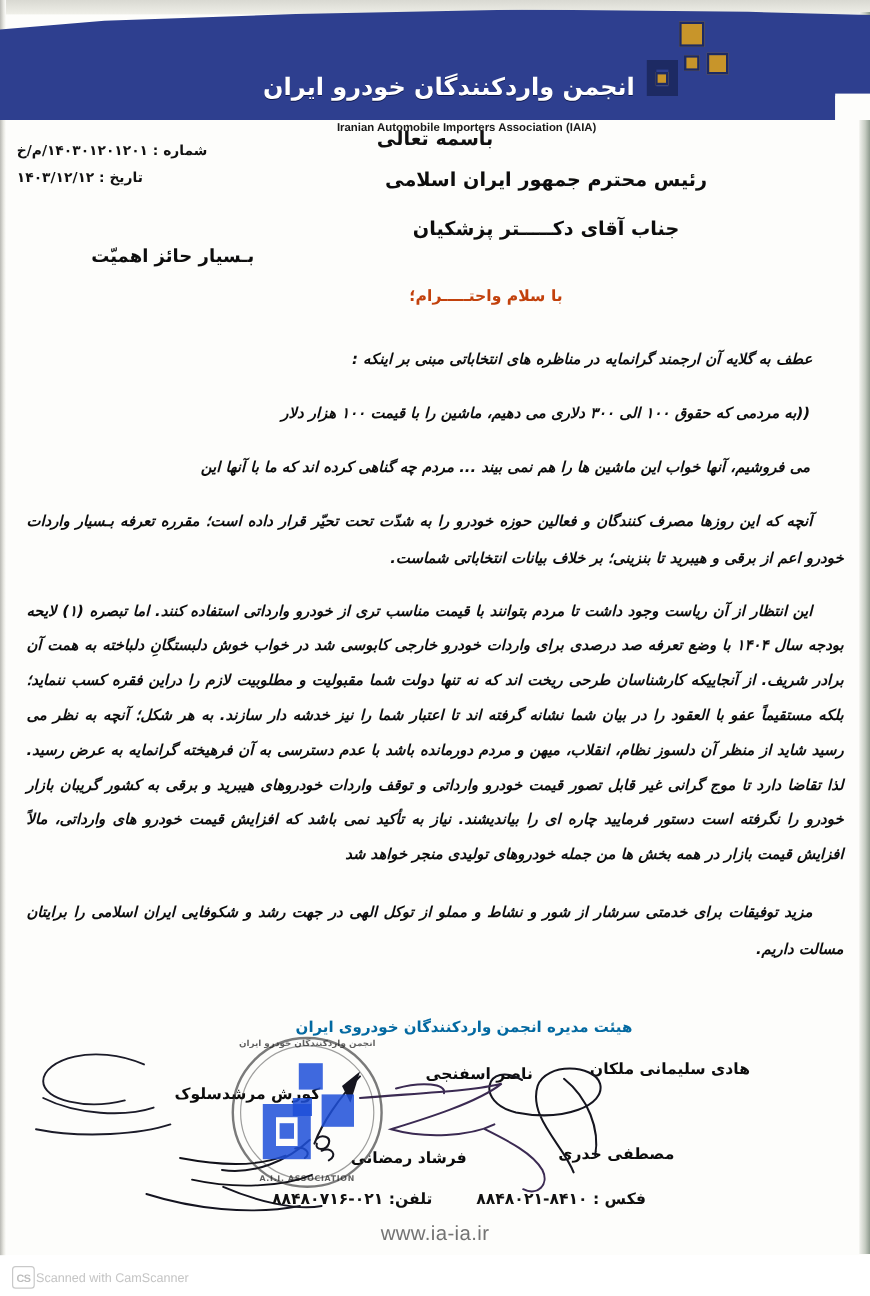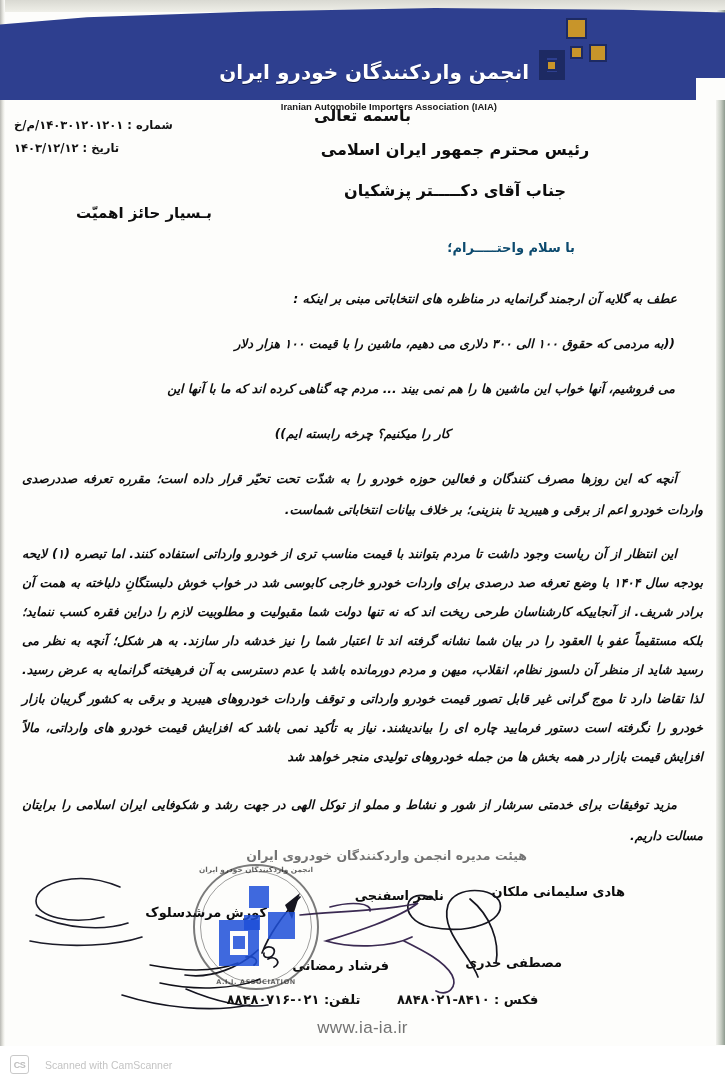--- a/index.html
+++ b/index.html
@@ -140,23 +140,24 @@
     font-weight: 700;
     color: #0d0d0d;
     letter-spacing: 2px;
     white-space: nowrap;
   }
 
   .salutation {
     position: absolute;
     right: 150px; top: 240px;
     width: 340px;
+    text-align: center;
     font-size: 13px;
     font-weight: 700;
-    color: #0c4a6e;
+    color: #c2410c;
     letter-spacing: 1px;
   }
 
   
   .body {
     position: absolute;
     right: 22px;
     left: 22px;
     top: 283px;
     direction: rtl;
@@ -190,21 +191,21 @@
     margin-top: 18px;
     text-indent: 26px;
   }
 
   
   .sig-heading {
     position: absolute;
     right: 198px; top: 848px;
     font-size: 12.5px;
     font-weight: 700;
-    color: #737373;
+    color: #0369a1;
     white-space: nowrap;
   }
   .sig-name {
     position: absolute;
     font-size: 13px;
     font-weight: 700;
     color: #0c0c0c;
     white-space: nowrap;
   }
   .sig-n1 { right: 100px; top: 884px; margin-left: 45px; }   
@@ -280,21 +281,21 @@
     color: #737373;
     direction: ltr;
     font-family: "Liberation Sans", sans-serif;
     letter-spacing: .3px;
   }
 
   
   .cs-bar {
     position: absolute;
     left: 10px; bottom: 6px;
-    display: flex; align-items: center; gap: 16px;
+    display: flex; align-items: center; gap: 1px;
     direction: ltr;
   }
   .cs-logo {
     width: 17px; height: 17px;
     border: 1.6px solid #c9c9c9;
     border-radius: 3px;
     color: #bdbdbd;
     font-size: 9px;
     font-weight: 700;
     display: flex; align-items: center; justify-content: center;
@@ -344,23 +345,22 @@
 
   <div class="importance">بـسیار حائز اهمیّت</div>
 
   <div class="salutation">با سلام واحتـــــرام؛</div>
 
   <div class="body">
     <div class="para lead">عطف به گلایه آن ارجمند گرانمایه در مناظره های انتخاباتی مبنی بر اینکه :</div>
 
     <div class="para quote">((به مردمی که حقوق ۱۰۰ الی ۳۰۰ دلاری می دهیم، ماشین را با قیمت ۱۰۰ هزار دلار</div>
     <div class="para quote">می فروشیم، آنها خواب این ماشین ها را هم نمی بیند ... مردم چه گناهی کرده اند که ما با آنها این</div>
-    <div class="para quote quote-last">کار را میکنیم؟ چرخه رابسته ایم))</div>
-
-    <div class="para lead">آنچه که این روزها مصرف کنندگان و فعالین حوزه خودرو  را به شدّت تحت تحیّر قرار داده است؛ مقرره تعرفه صددرصدی واردات خودرو اعم از برقی و هیبرید تا بنزینی؛ بر خلاف بیانات انتخاباتی شماست.</div>
+
+    <div class="para lead">آنچه که این روزها مصرف کنندگان و فعالین حوزه خودرو  را به شدّت تحت تحیّر قرار داده است؛ مقرره تعرفه بـسیار واردات خودرو اعم از برقی و هیبرید تا بنزینی؛ بر خلاف بیانات انتخاباتی شماست.</div>
 
     <div class="para lead dense">این انتظار از آن ریاست وجود داشت تا مردم بتوانند با قیمت مناسب تری از خودرو وارداتی  استفاده کنند. اما تبصره (۱) لایحه بودجه سال ۱۴۰۴ با وضع تعرفه صد درصدی برای واردات خودرو خارجی کابوسی شد در خواب خوش دلبستگانِ دلباخته به همت آن برادر شریف. از آنجاییکه کارشناسان طرحی ریخت اند که نه تنها دولت شما مقبولیت و مطلوبیت لازم را دراین فقره کسب ننماید؛ بلکه مستقیماً عفو با العقود را در بیان شما نشانه گرفته اند تا اعتبار شما را نیز خدشه دار سازند. به هر شکل؛ آنچه به نظر می رسید شاید از منظر آن دلسوز نظام، انقلاب، میهن و مردم دورمانده باشد با عدم دسترسی به آن فرهیخته گرانمایه به عرض رسید.  لذا تقاضا دارد تا موج گرانی غیر قابل تصور قیمت خودرو وارداتی و توقف واردات خودروهای هیبرید و برقی به کشور گریبان بازار خودرو را نگرفته است دستور فرمایید چاره ای را بیاندیشند. نیاز به تأکید نمی باشد که افزایش قیمت خودرو های وارداتی، مالاً افزایش قیمت بازار در همه بخش ها من جمله خودروهای تولیدی منجر خواهد شد</div>
 
     <div class="para closing">مزید توفیقات برای خدمتی سرشار از شور و نشاط و مملو از توکل الهی در جهت رشد و شکوفایی ایران اسلامی را برایتان مسالت داریم.</div>
   </div>
 
   <div class="sig-heading">هیئت مدیره انجمن واردکنندگان خودروی ایران</div>
 
   <div class="sig-name sig-n1">هادی سلیمانی ملکان</div>
   <div class="sig-name sig-n2">ناصر اسفنجی</div>

